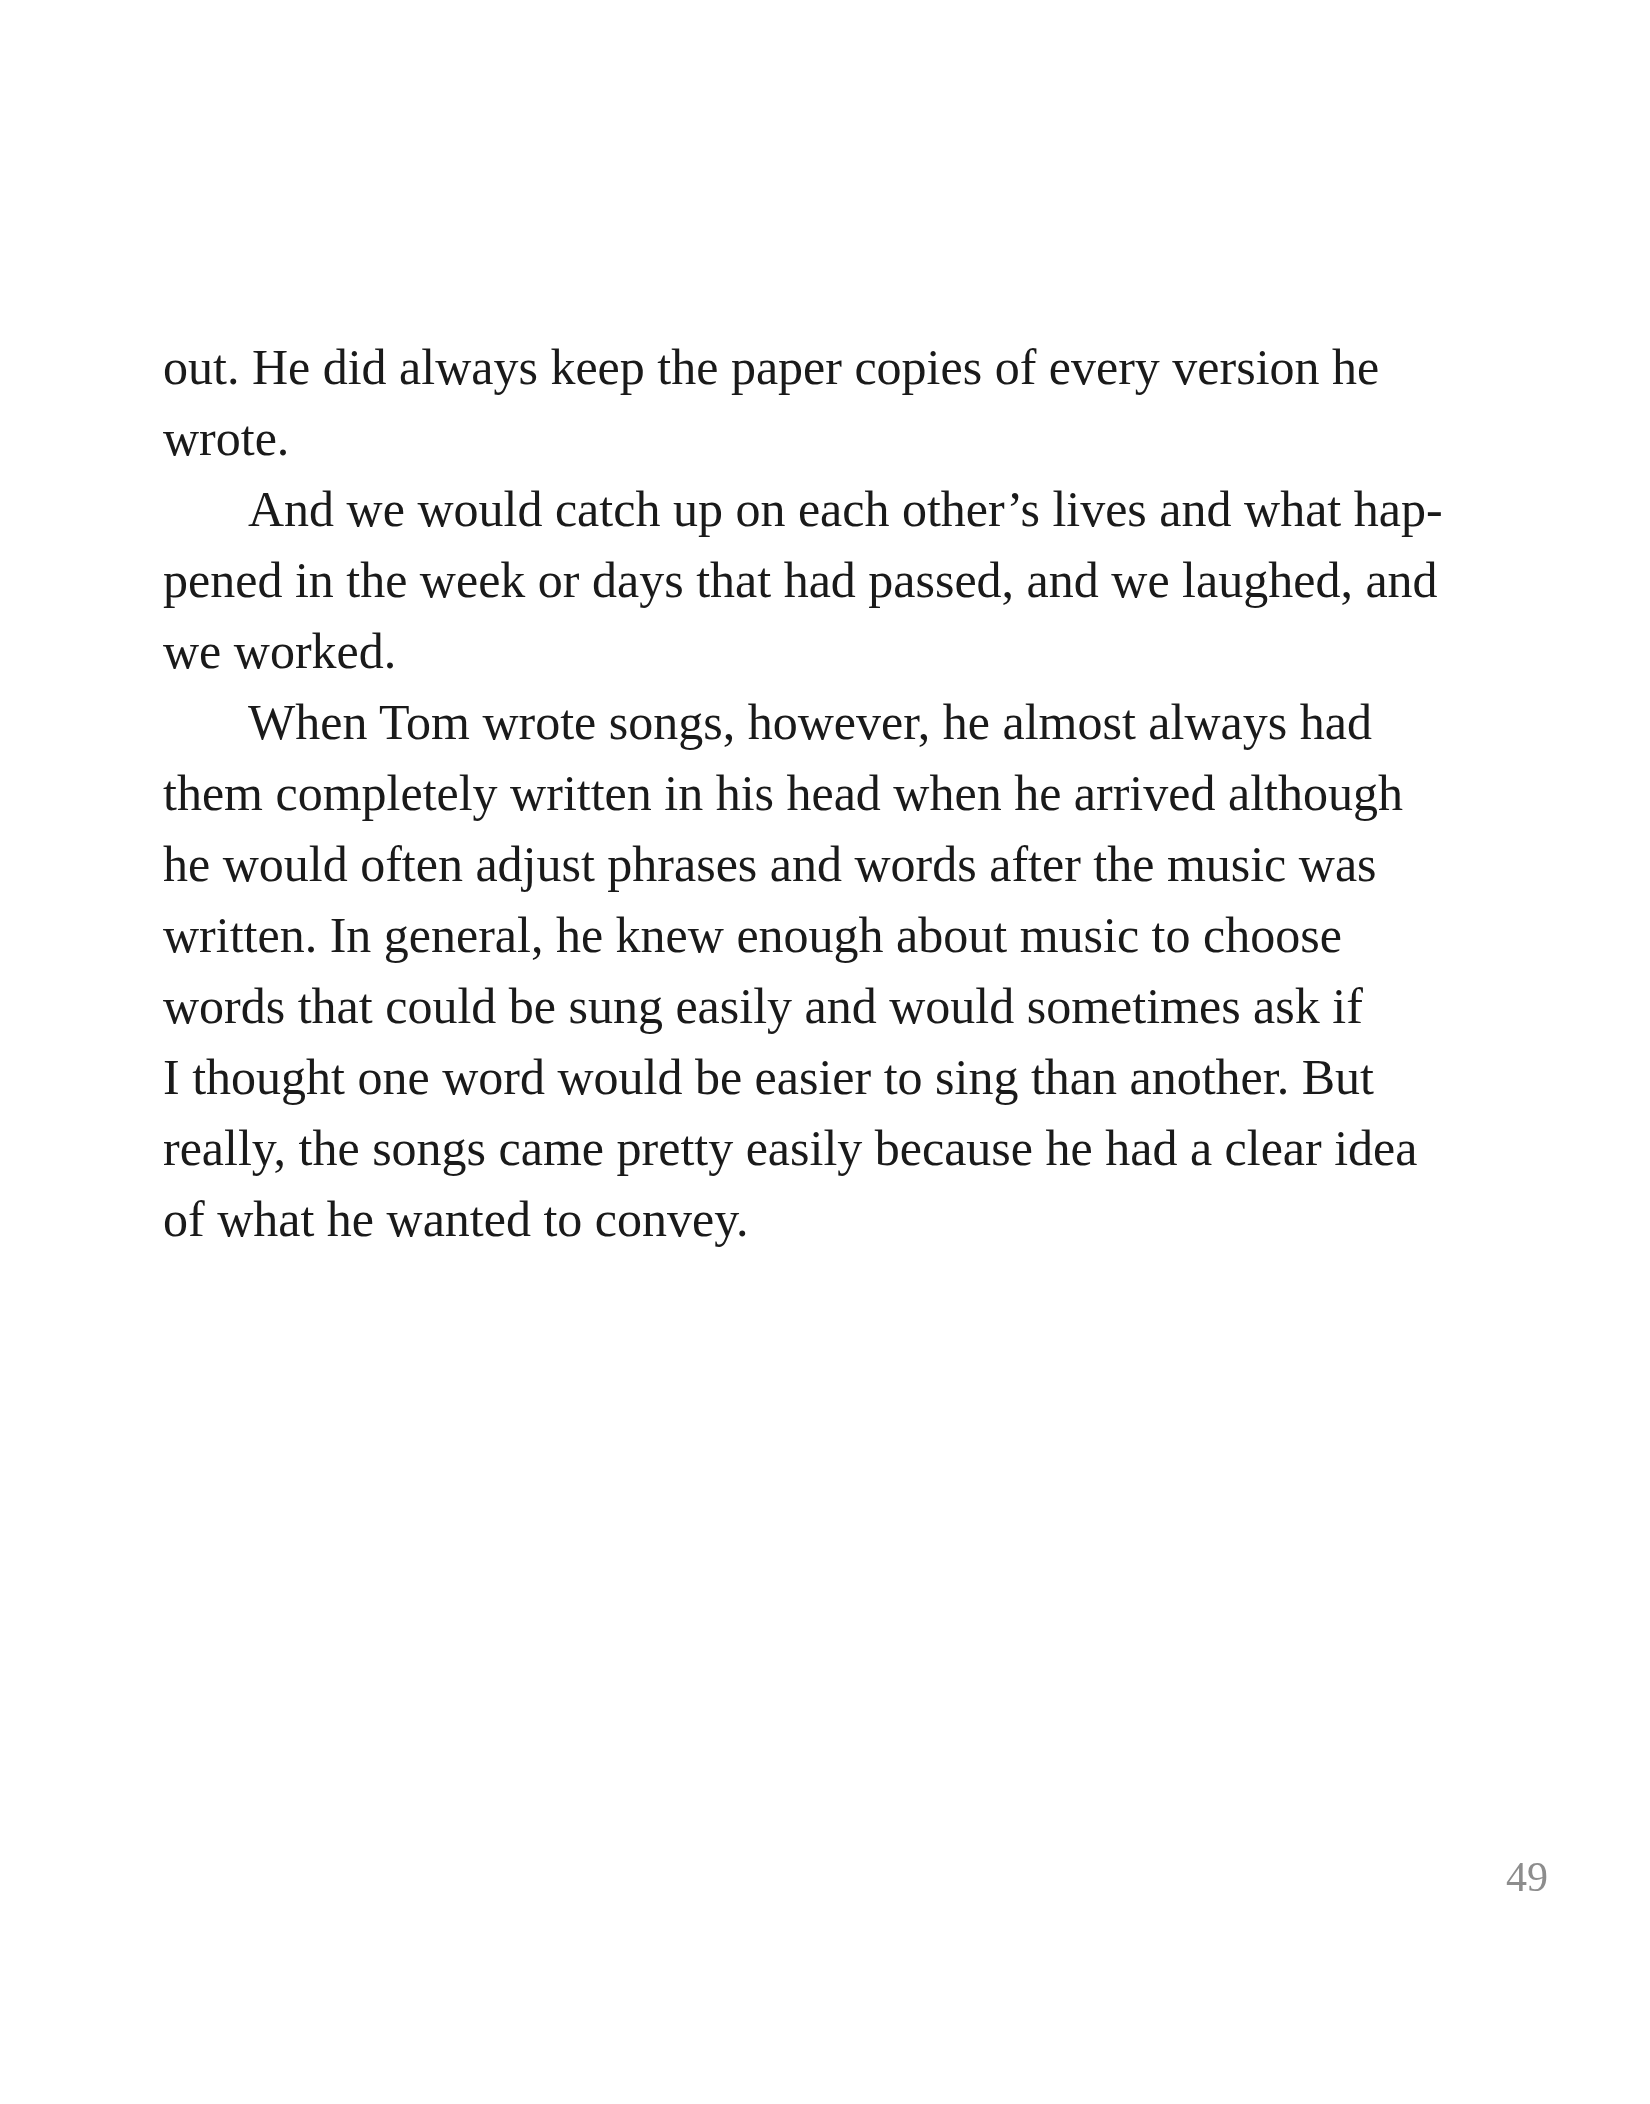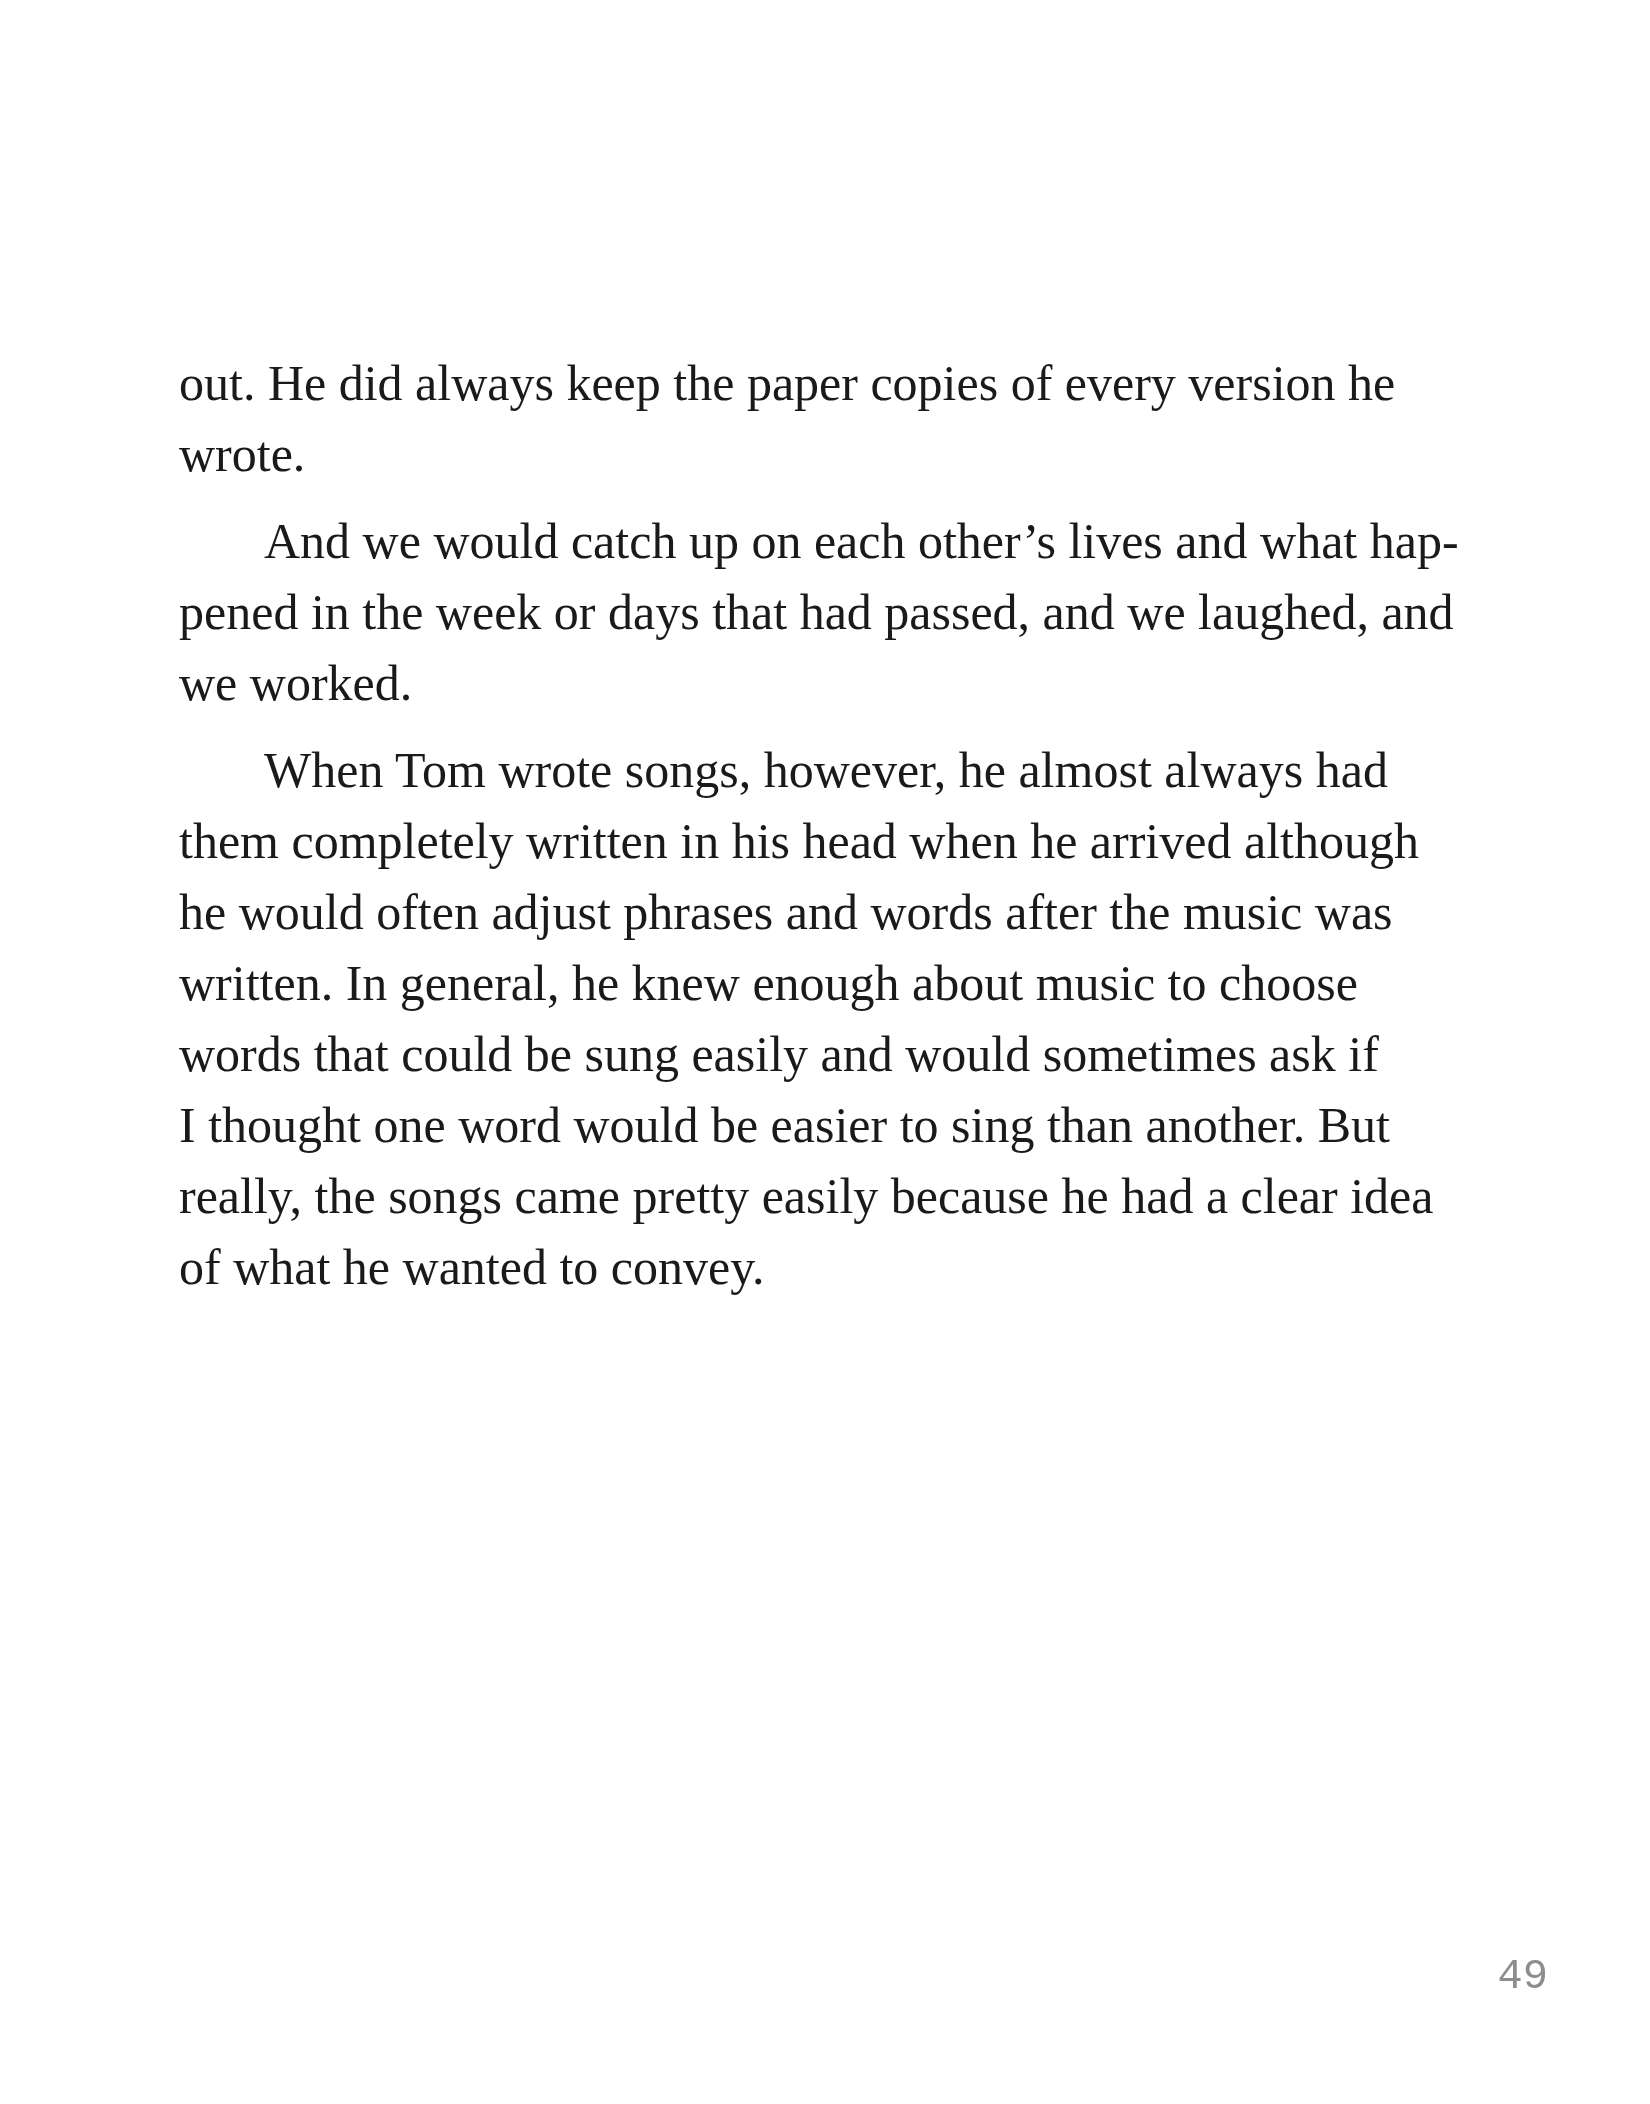--- a/index.html
+++ b/index.html
@@ -19,32 +19,32 @@
     left: 163px;
     top: 332px;
     width: 1340px;
     font-family: "Liberation Serif", serif;
     font-size: 50px;
     line-height: 71px;
     color: #1a1a1a;
     text-align: left;
   }
   .text-block p {
-    margin: 16px;
+    margin: 0;
     padding: 0;
     white-space: pre-line; 
   }
   .text-block p.indent {
     text-indent: 85px;
   }
   .page-number {
     position: absolute;
-    top: 1956px;
+    top: 1856px;
     right: 102px;
-    font-family: Liberation Mono, monospace;
+    font-family: Liberation Serif, serif;
     font-size: 42px;
     line-height: 42px;
     color: #8d8d8d;
   }
 </style>
 </head>
 <body>
 
 <div class="page">
 

